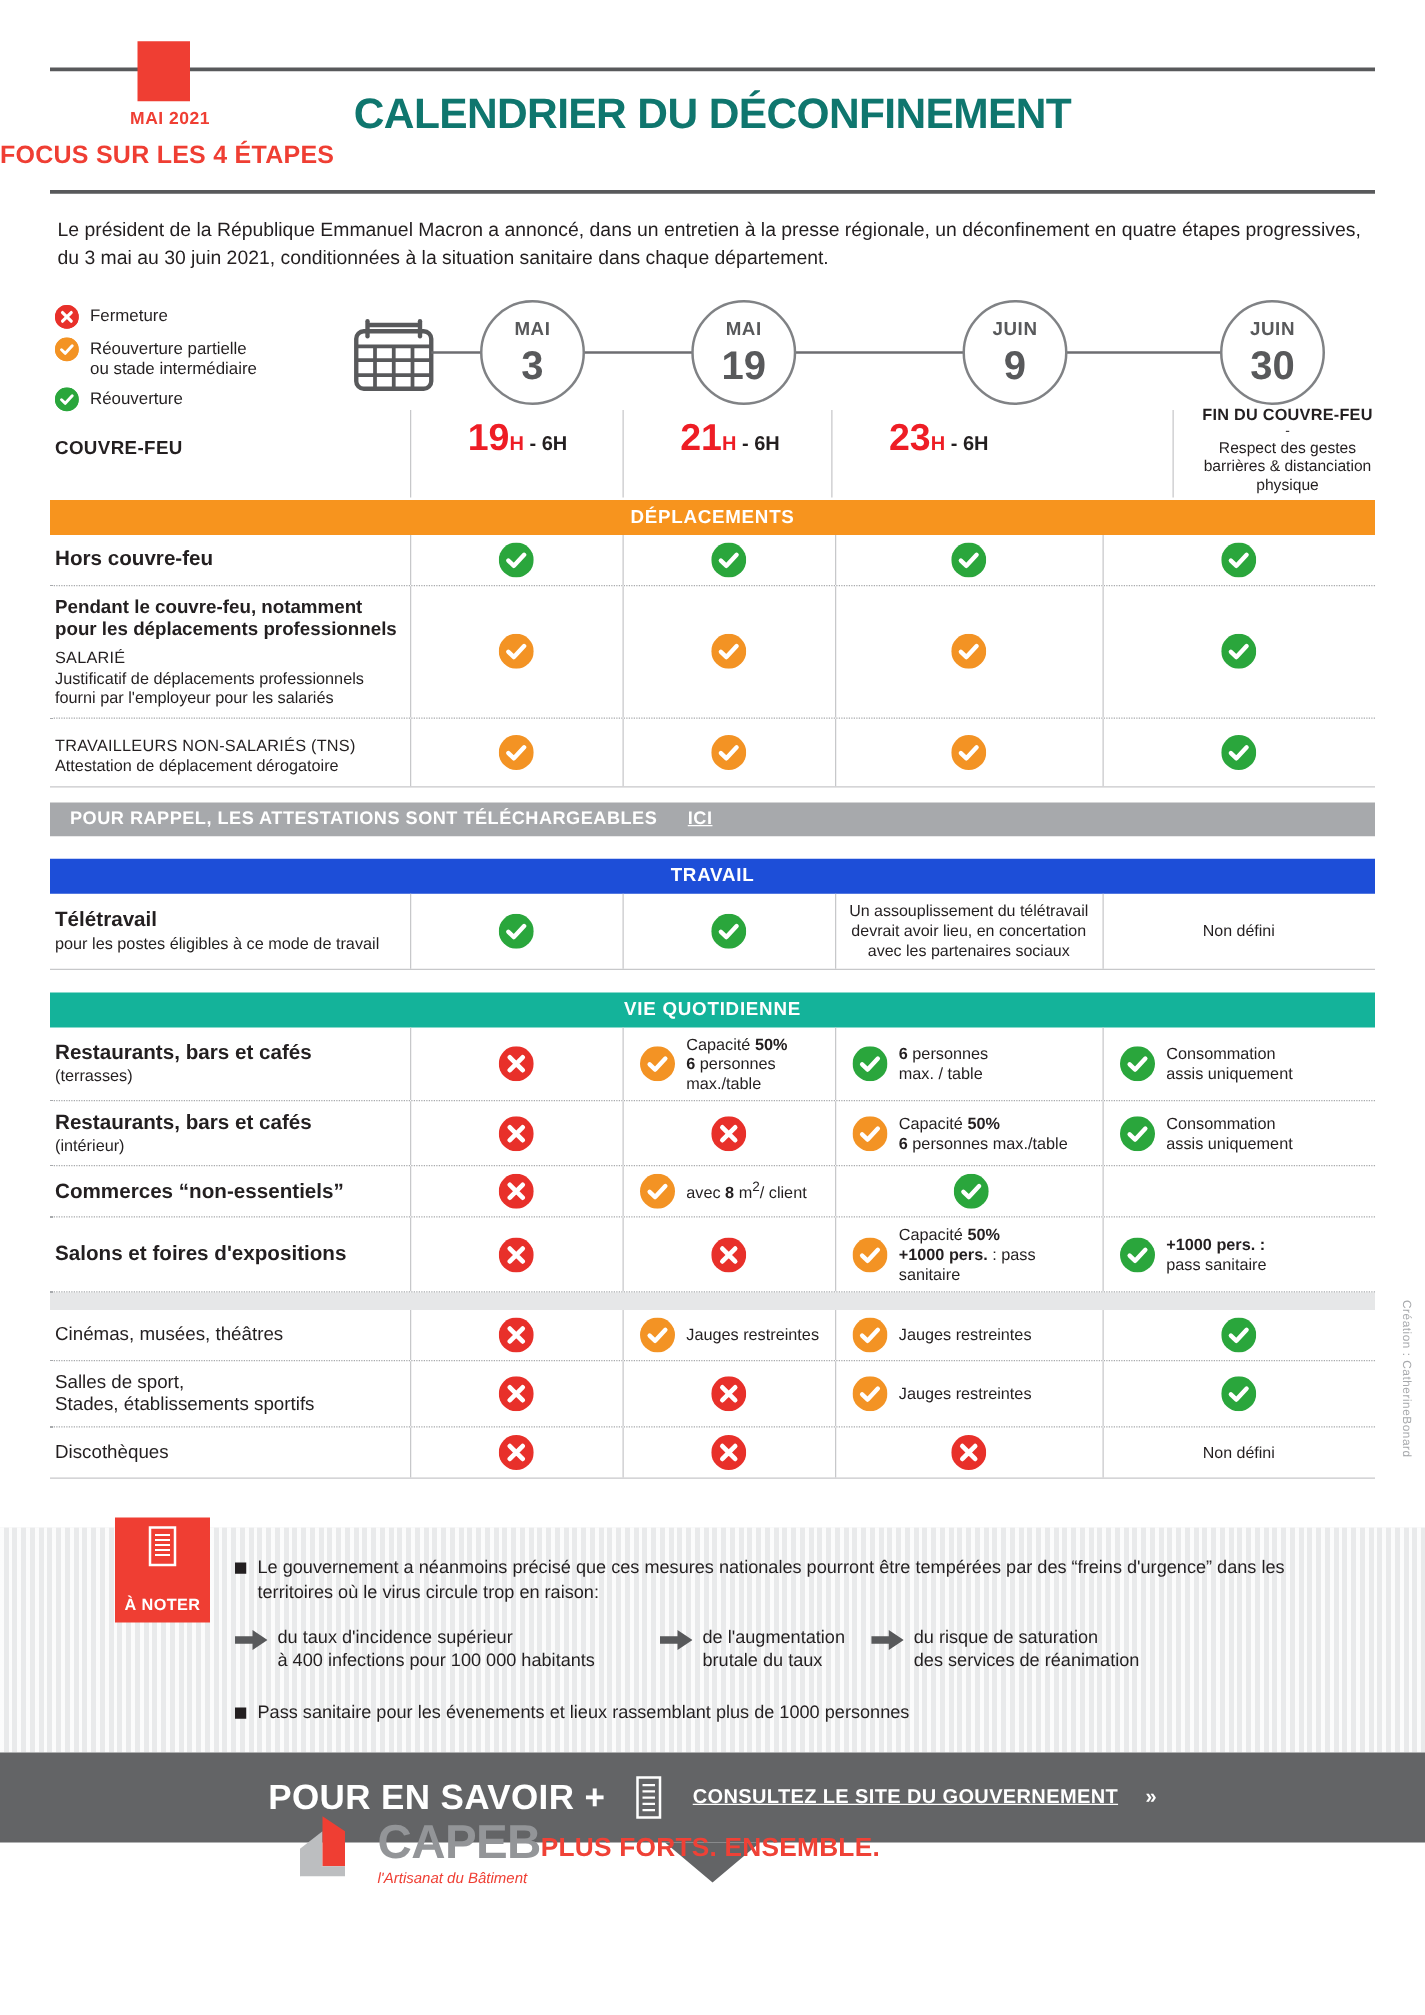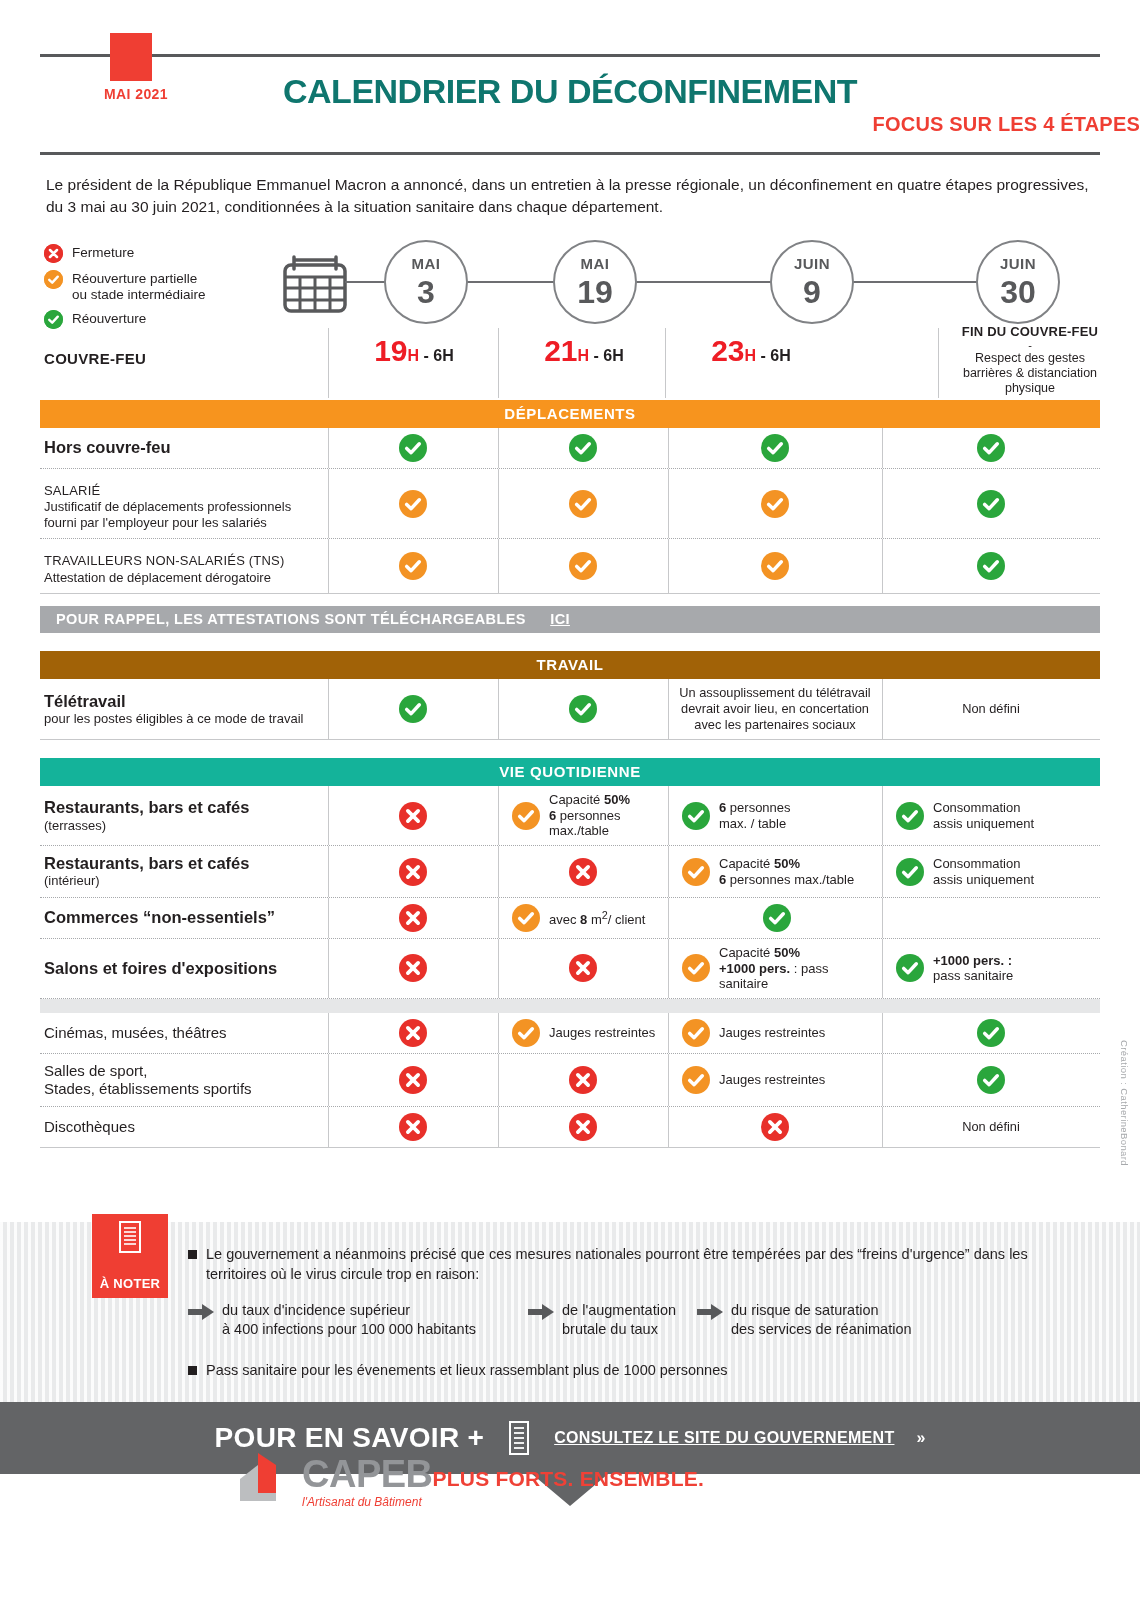--- a/index.html
+++ b/index.html
@@ -33,21 +33,21 @@
     color: #ef3e33; font-weight: 700; font-size: 14px;
     letter-spacing: .4px;
   }
   .title-main {
     position: absolute; left: 0; right: 0; top: 72px;
     text-align: center; font-size: 34px; font-weight: 700;
     letter-spacing: -.5px; color: #0f766e;
   }
   .title-sub {
     position: absolute; left: 0; right: 0; top: 113px;
-    text-align: right; font-size: 20px; font-weight: 700;
+    text-align: left; font-size: 20px; font-weight: 700;
     color: #ef3e33; letter-spacing: .2px;
   }
   .intro {
     position: absolute; left: 46px; right: 46px; top: 174px;
     font-size: 15.5px; line-height: 1.45; color: #231f20;
   }
 
   
   .tl { position: absolute; left: 40px; top: 240px; width: 1060px; height: 158px; }
   .legend { position: absolute; left: 4px; top: 4px; width: 230px; }
@@ -322,20 +322,21 @@
             </svg>
           </span>
         </div>
         <div class="vline" style="left: 288px;"></div>
         <div class="vline" style="left: 458px;"></div>
         <div class="vline" style="left: 628px;"></div>
         <div class="vline" style="left: 842px;"></div>
       </div>
       <div class="row row-dotted">
         <div class="cell-label">
+          <div class="lbl-title sm">Pendant le couvre-feu, notamment<br>pour les déplacements professionnels</div>
           <div class="lbl-caps" style="margin-top:6px;">SALARIÉ</div>
           <div class="lbl-sub">Justificatif de déplacements professionnels<br>fourni par l'employeur pour les salariés</div>
         </div>
         <div class="cell centered" style="flex: 0 0 170px;">
           <span class="badge-lg">
             <svg viewBox="0 0 24 24">
               <circle cx="12" cy="12" r="12" fill="#f39324"></circle>
               <path d="M6.6 12.4 L10.4 16.0 L17.4 8.4" stroke="#fff" stroke-width="3.0" fill="none" stroke-linecap="round" stroke-linejoin="round"></path>
             </svg>
           </span>
@@ -405,21 +406,21 @@
               <path d="M6.6 12.4 L10.4 16.0 L17.4 8.4" stroke="#fff" stroke-width="3.0" fill="none" stroke-linecap="round" stroke-linejoin="round"></path>
             </svg>
           </span>
         </div>
         <div class="vline" style="left: 288px;"></div>
         <div class="vline" style="left: 458px;"></div>
         <div class="vline" style="left: 628px;"></div>
         <div class="vline" style="left: 842px;"></div>
       </div>
       <div class="rappel" style="margin-top: 12px;"><span>POUR RAPPEL, LES ATTESTATIONS SONT TÉLÉCHARGEABLES </span><a href="#">ICI</a></div>
-      <div class="sec-bar" style="background: #a16207; margin-top: 18px;">TRAVAIL</div>
+      <div class="sec-bar" style="background: #1d4ed8; margin-top: 18px;">TRAVAIL</div>
       <div class="row row-solid">
         <div class="cell-label">
           <div class="lbl-title">Télétravail</div>
           <div class="lbl-sub">pour les postes éligibles à ce mode de travail</div>
         </div>
         <div class="cell centered" style="flex: 0 0 170px;">
           <span class="badge-lg">
             <svg viewBox="0 0 24 24">
               <circle cx="12" cy="12" r="12" fill="#2aa63c"></circle>
               <path d="M6.6 12.4 L10.4 16.0 L17.4 8.4" stroke="#fff" stroke-width="3.0" fill="none" stroke-linecap="round" stroke-linejoin="round"></path>

